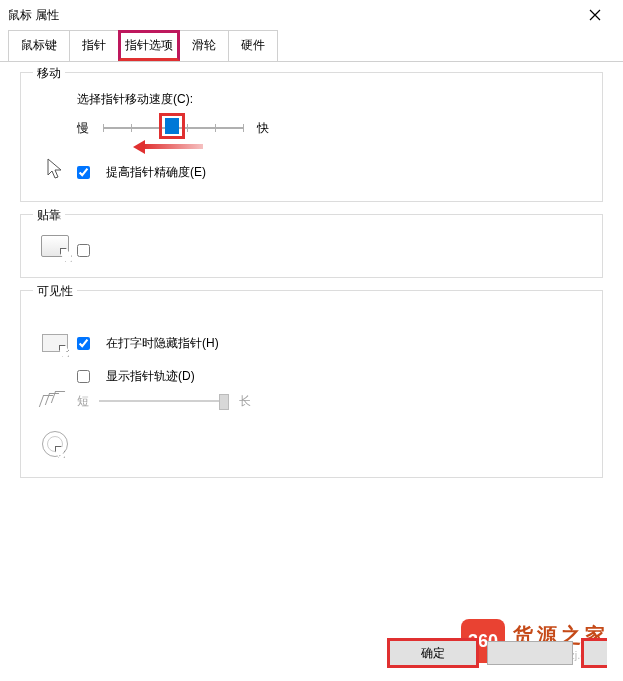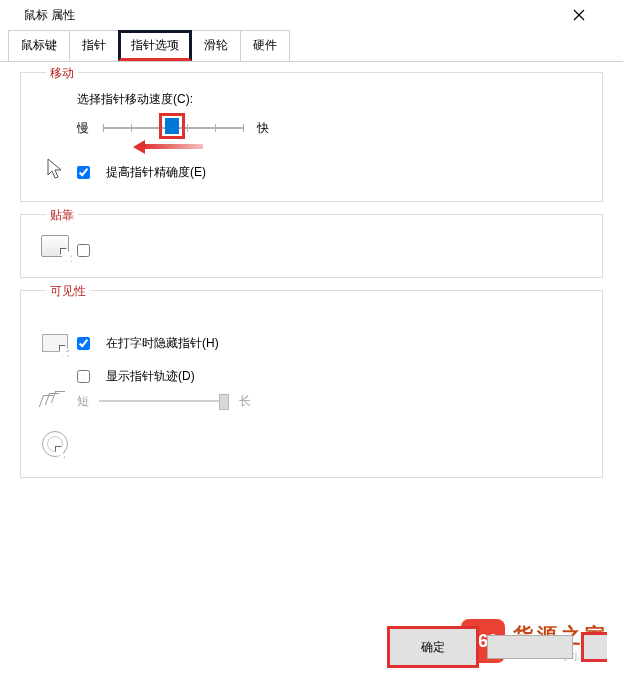--- a/index.html
+++ b/index.html
@@ -1,27 +1,27 @@
 <!DOCTYPE html>
 <html><head>
   <meta charset="utf-8">
   <style>
     * { margin: 0; padding: 0; box-sizing: border-box; font-family: "Microsoft YaHei", "Segoe UI", sans-serif; font-size: 12px; }
     body { background: #fff; width: 623px; height: 681px; position: relative; overflow: hidden; }
-    .titlebar { display: flex; justify-content: space-between; align-items: center; height: 30px; padding: 0 24px; }
+    .titlebar { display: flex; justify-content: space-between; align-items: center; height: 30px; padding: 0 8px; }
     .close-btn { width: 40px; height: 28px; display: flex; align-items: center; justify-content: center; cursor: pointer; }
     .close-btn svg { width: 12px; height: 12px; }
     .tabs { display: flex; border-bottom: 1px solid #d0d0d0; padding: 0 8px; text-align: center; }
     .tab { padding: 6px 12px; border: 1px solid #d0d0d0; border-bottom: none; margin-right: -1px; background: #fff; cursor: pointer; position: relative; }
-    .tab.active { border: 3px solid #0f172a; border-bottom: 3px solid #e03030; padding: 4px 10px; z-index: 2; }
+    .tab.active { border: 3px solid #be185d; border-bottom: 3px solid #e03030; padding: 4px 4px; z-index: 2; }
     .tab-thinkpad { display: flex; align-items: center; gap: 4px; }
     .tp-icon { width: 14px; height: 12px; background: #333; border-radius: 2px; display: inline-block; }
     .content { padding: 10px 20px; position: relative; }
     .group { border: 1px solid #dcdcdc; padding: 18px 12px 12px; margin-bottom: 12px; position: relative; }
-    .group-title { position: absolute; top: -8px; left: 25px; background: #fff; padding: 0 4px; color: #b91c1c; }
+    .group-title { position: absolute; top: -8px; left: 12px; background: #fff; padding: 0 4px; color: #000000; }
     .row { display: flex; align-items: flex-end; margin-bottom: 8px; }
     .icon-cell { width: 44px; display: flex; justify-content: center; padding-top: 2px; }
     .content-cell { flex: 1; }
     .speed-label { margin-bottom: 8px; }
     .slider-row { display: flex; align-items: center; gap: 14px; }
     .slider-track { position: relative; width: 140px; height: 24px; }
     .track-line { position: absolute; top: 11px; left: 0; right: 0; height: 2px; background: #b0b0b0; }
     .tick { position: absolute; top: 8px; width: 1px; height: 8px; background: #b0b0b0; }
     .thumb-box { position: absolute; top: -3px; left: 56px; width: 26px; height: 26px; border: 3px solid #e03030; display: flex; align-items: center; justify-content: center; }
     .thumb { width: 14px; height: 16px; background: #0078d7; }
@@ -40,21 +40,21 @@
     .button-icon::after { content: ''; position: absolute; right: -4px; bottom: -6px; width: 10px; height: 12px; background: #fff; border: 1px solid #666; clip-path: polygon(0 0, 50% 0, 100% 60%, 70% 60%, 100% 100%, 50% 75%, 50% 100%, 0 40%); }
     .trails-icon { width: 28px; height: 20px; position: relative; }
     .trails-icon span { position: absolute; width: 10px; height: 12px; border-left: 1px solid #999; border-top: 1px solid #999; transform: skew(-20deg); }
     .type-icon { width: 26px; height: 18px; border: 1px solid #aaa; background: #f4f4f4; position: relative; }
     .type-icon::after { content: ''; position: absolute; right: -2px; bottom: -6px; width: 8px; height: 10px; border: 1px solid #666; background: #fff; clip-path: polygon(0 0, 60% 0, 100% 50%, 70% 50%, 100% 100%, 40% 70%, 40% 100%, 0 40%); }
     .ctrl-icon { width: 26px; height: 26px; border: 1px solid #aaa; border-radius: 50%; position: relative; }
     .ctrl-icon::before { content: ''; position: absolute; inset: 4px; border: 1px solid #ccc; border-radius: 50%; }
     .ctrl-icon::after { content: ''; position: absolute; right: 2px; bottom: -2px; width: 8px; height: 10px; border: 1px solid #666; background: #fff; clip-path: polygon(0 0, 60% 0, 100% 50%, 70% 50%, 100% 100%, 40% 70%, 40% 100%, 0 40%); }
     .bottom-buttons { position: absolute; bottom: 13px; right: 16px; display: flex; gap: 8px; align-items: center; }
     .btn { width: 86px; height: 24px; border: 1px solid #adadad; background: #e1e1e1; display: flex; align-items: center; justify-content: center; cursor: pointer; }
-    .btn.highlighted { border: 3px solid #e03030; width: 92px; height: 42px; }
+    .btn.highlighted { border: 3px solid #e03030; width: 92px; height: 30px; }
     .btn.partial { width: 26px; border: 3px solid #e03030; border-right: none; height: 30px; }
     .watermark { position: absolute; bottom: 18px; right: 14px; display: flex; align-items: center; gap: 8px; opacity: 0.95; pointer-events: none; }
     .wm-badge { width: 44px; height: 44px; background: #e83828; border-radius: 8px; color: #fff; font-weight: bold; font-size: 18px; display: flex; align-items: center; justify-content: center; }
     .wm-text { display: flex; flex-direction: column; align-items: flex-start; }
     .wm-cn { font-size: 20px; font-weight: bold; color: #c2410c; letter-spacing: 4px; }
     .wm-url { font-size: 11px; color: #bbb; }
   </style>
 </head>
 <body>
 

